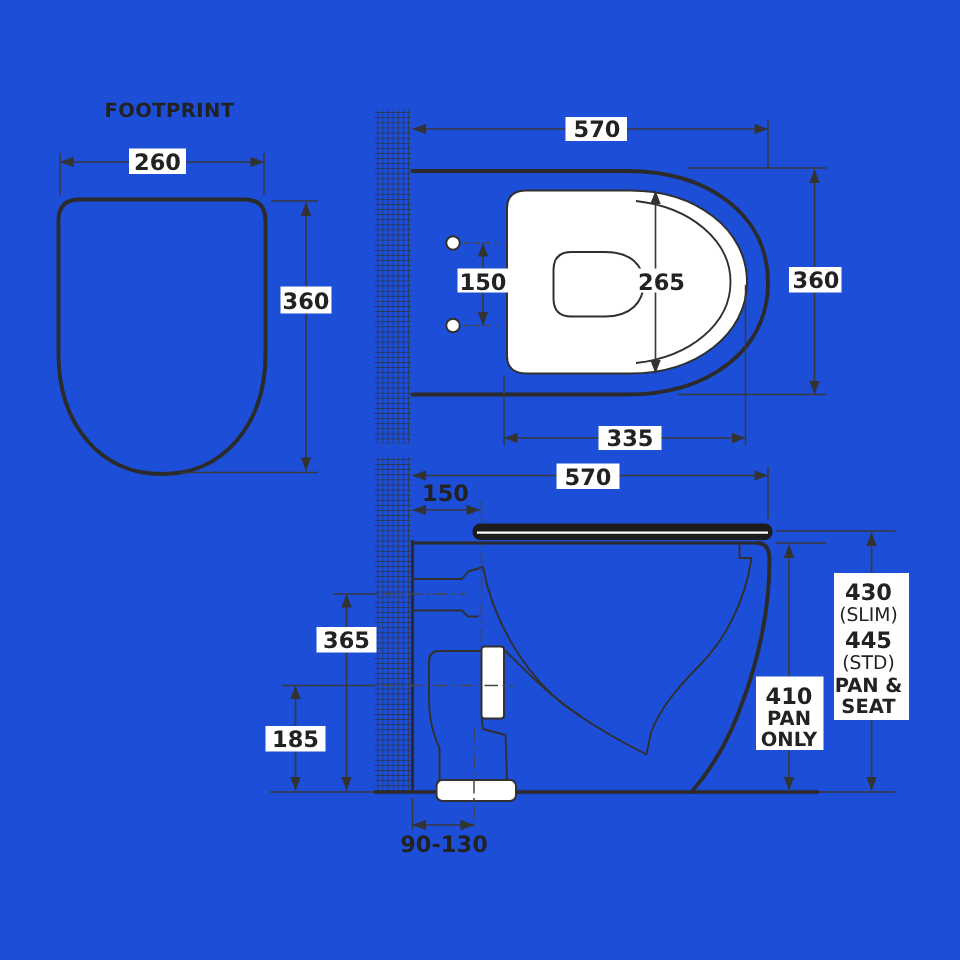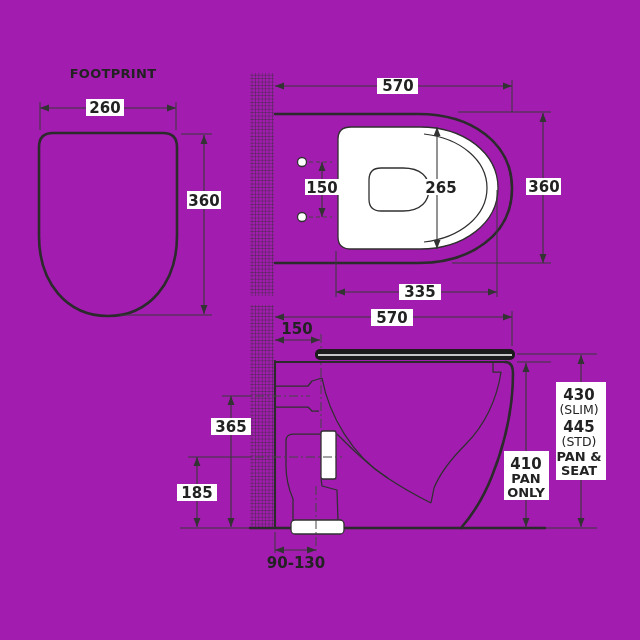--- a/index.html
+++ b/index.html
@@ -1,16 +1,16 @@
 <!DOCTYPE html>
 <html><head>
 <meta charset="utf-8">
 <style>
   html,body{margin:0;padding:0;background:#ffffff;}
-  #stage{width:640px;height:640px;position:relative;background:#a21caf;overflow:hidden;}
+  #stage{width:640px;height:640px;position:relative;background:#1d4ed8;overflow:hidden;}
   svg{display:block;}
   
   .thick{stroke:#2b2b2b;stroke-width:2.6;fill:none;stroke-linejoin:round;stroke-linecap:round;}
   .med{stroke:#2b2b2b;stroke-width:2.1;fill:none;stroke-linecap:round;}
   .thin{stroke:#303030;stroke-width:1.25;fill:none;stroke-linejoin:round;}
   .thinw{stroke:#303030;stroke-width:1.3;fill:#ffffff;stroke-linejoin:round;}
   .dim{stroke:#3a3a3a;stroke-width:1.1;fill:none;}
   .ext{stroke:#3a3a3a;stroke-width:1;fill:none;}
   .cl{stroke:#474747;stroke-width:1;fill:none;stroke-dasharray:9 3 2 3;}
   .dash{stroke:#474747;stroke-width:1.05;fill:none;stroke-dasharray:4 3;}

